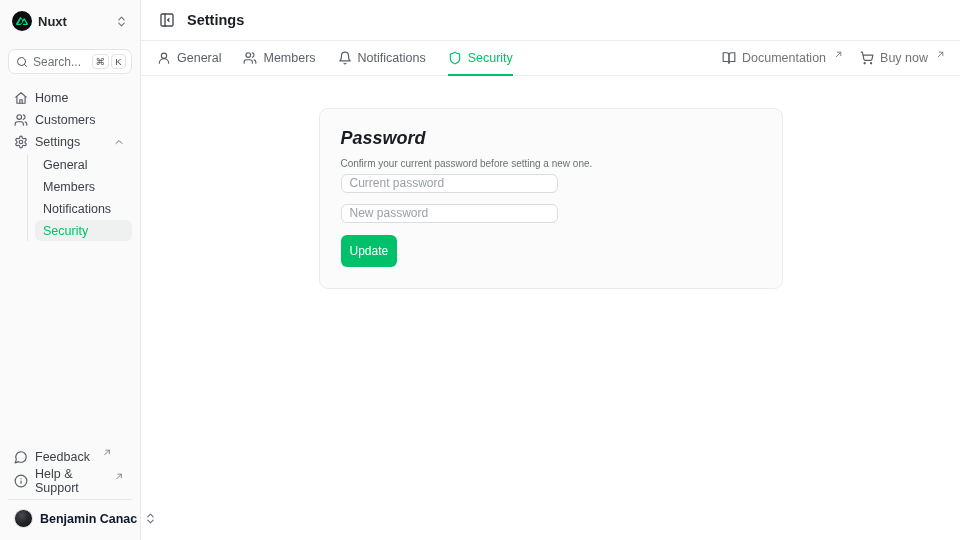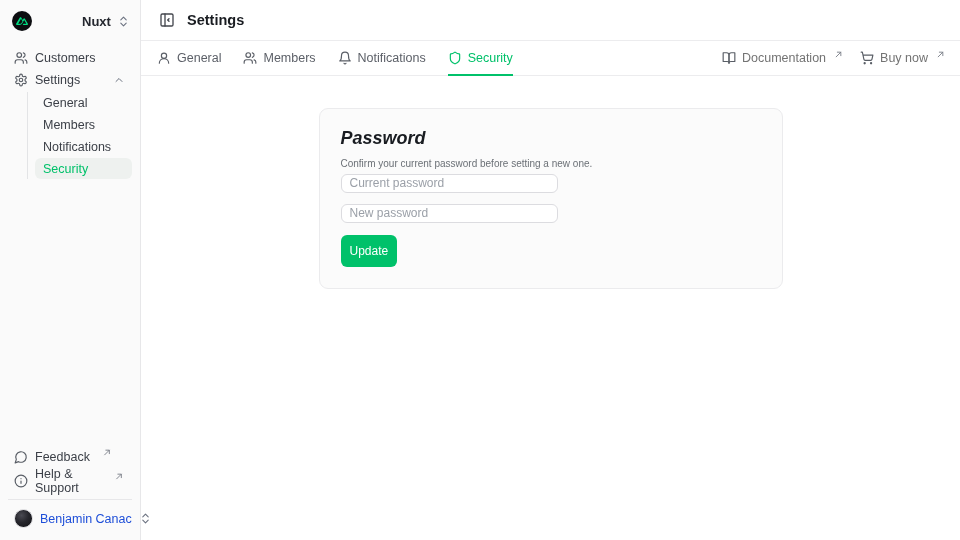--- a/index.html
+++ b/index.html
@@ -24,21 +24,21 @@
   .team-row {
     display: flex; align-items: center; gap: 6px;
     padding: 3px 4px; border-radius: 6px; cursor: pointer;
   }
   .team-logo {
     width: 20px; height: 20px; border-radius: 50%;
     background: #0c0d10; display: flex; align-items: center; justify-content: center;
     flex: 0 0 20px;
   }
   .team-logo svg { width: 12px; height: 12px; display: block; }
-  .team-name { font-weight: 700; font-size: 13px; color: #24272e; flex: 1; margin-left: 44px; }
+  .team-name { font-weight: 700; font-size: 13px; color: #24272e; flex: 1; }
   .chevrons { color: #6b7280; display: flex; }
   .chevrons svg { width: 13px; height: 13px; }
 
   .search-box {
     margin-top: 15px; height: 25px;
     background: #fff; border: 1px solid #e4e4e7; border-radius: 7px;
     display: flex; align-items: center; gap: 5px; padding: 0 5px 0 7px;
     cursor: pointer;
   }
   .search-box svg { width: 12px; height: 12px; color: #50535a; flex: 0 0 12px; }
@@ -87,21 +87,21 @@
   .user-row {
     margin-top: 8px; padding: 9px 6px 2px 6px;
     border-top: 1px solid #e7e7e9;
     display: flex; align-items: center; gap: 7px; cursor: pointer;
   }
   .avatar {
     width: 19px; height: 19px; border-radius: 50%; flex: 0 0 19px;
     background: radial-gradient(circle at 38% 32%, #4a4a52 0%, #26262c 45%, #101013 100%);
     border: 1px solid #d9d9dc;
   }
-  .user-name { font-size: 12.5px; font-weight: 400; color: #1d4ed8; flex: 1; white-space: nowrap; }
+  .user-name { font-size: 12.5px; font-weight: 700; color: #0f172a; flex: 1; white-space: nowrap; }
 
   
   .main { flex: 1; display: flex; flex-direction: column; min-width: 0; }
   .topbar {
     height: 41px; flex: 0 0 41px;
     display: flex; align-items: center; gap: 10px;
     padding: 0 16px; border-bottom: 1px solid #ececee;
   }
   .panel-btn {
     background: none; border: none; cursor: pointer; color: #44474e;
@@ -172,22 +172,41 @@
       </span>
       <span class="team-name">Nuxt</span>
       <span class="chevrons">
         <svg viewBox="0 0 24 24" fill="none" stroke="currentColor" stroke-width="2" stroke-linecap="round" stroke-linejoin="round">
             <path d="m7 15 5 5 5-5"></path>
             <path d="m7 9 5-5 5 5"></path>
           </svg>
       </span>
     </div>
 
+    <div class="search-box">
+      <svg viewBox="0 0 24 24" fill="none" stroke="currentColor" stroke-width="2" stroke-linecap="round">
+          <circle cx="11" cy="11" r="8"></circle>
+          <path d="m21 21-4.3-4.3"></path>
+        </svg>
+      <span class="search-ph">Search...</span>
+      <span class="kbds">
+        <span class="kbd">⌘</span>
+        <span class="kbd">K</span>
+      </span>
+    </div>
 
     <nav class="nav">
+      <a class="nav-item">
+        <svg viewBox="0 0 24 24" fill="none" stroke="currentColor" stroke-width="2" stroke-linecap="round" stroke-linejoin="round">
+            <path d="M3 10.5 12 3l9 7.5"></path>
+            <path d="M5 9.5V21h14V9.5"></path>
+            <path d="M10 21v-6h4v6"></path>
+          </svg>
+        <span class="lbl">Home</span>
+      </a>
       <a class="nav-item">
         <svg viewBox="0 0 24 24" fill="none" stroke="currentColor" stroke-width="2" stroke-linecap="round" stroke-linejoin="round">
             <path d="M16 21v-2a4 4 0 0 0-4-4H6a4 4 0 0 0-4 4v2"></path>
             <circle cx="9" cy="7" r="4"></circle>
             <path d="M22 21v-2a4 4 0 0 0-3-3.87"></path>
             <path d="M16 3.13a4 4 0 0 1 0 7.75"></path>
           </svg>
         <span class="lbl">Customers</span>
       </a>
       <a class="nav-item">

